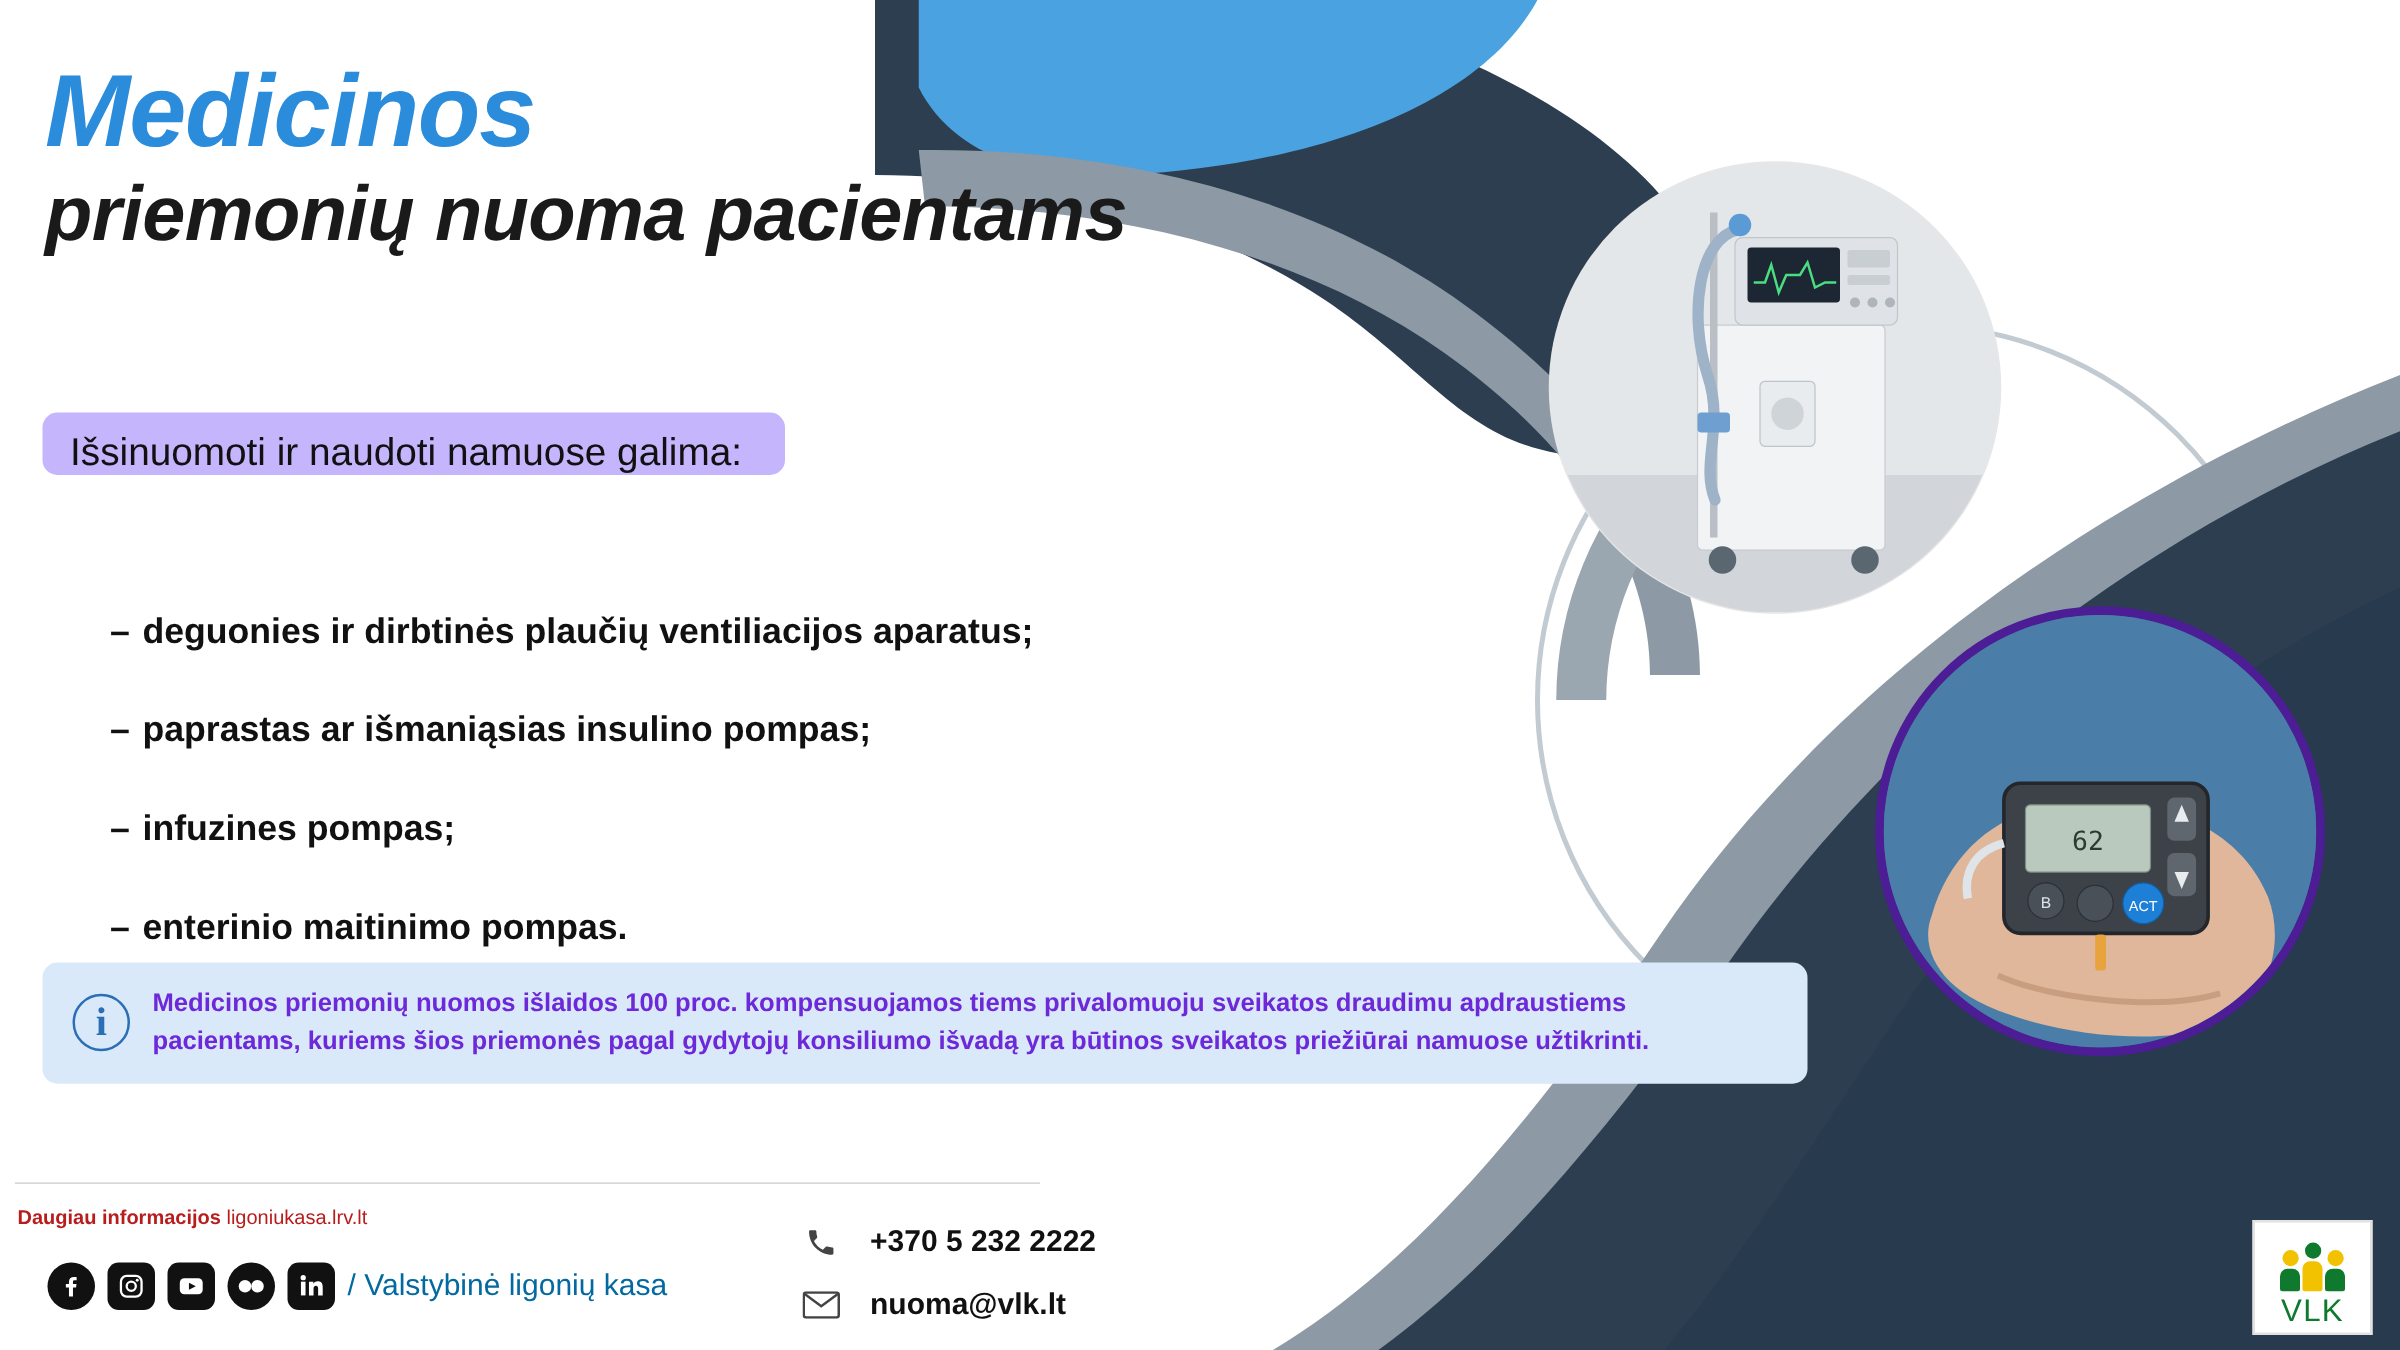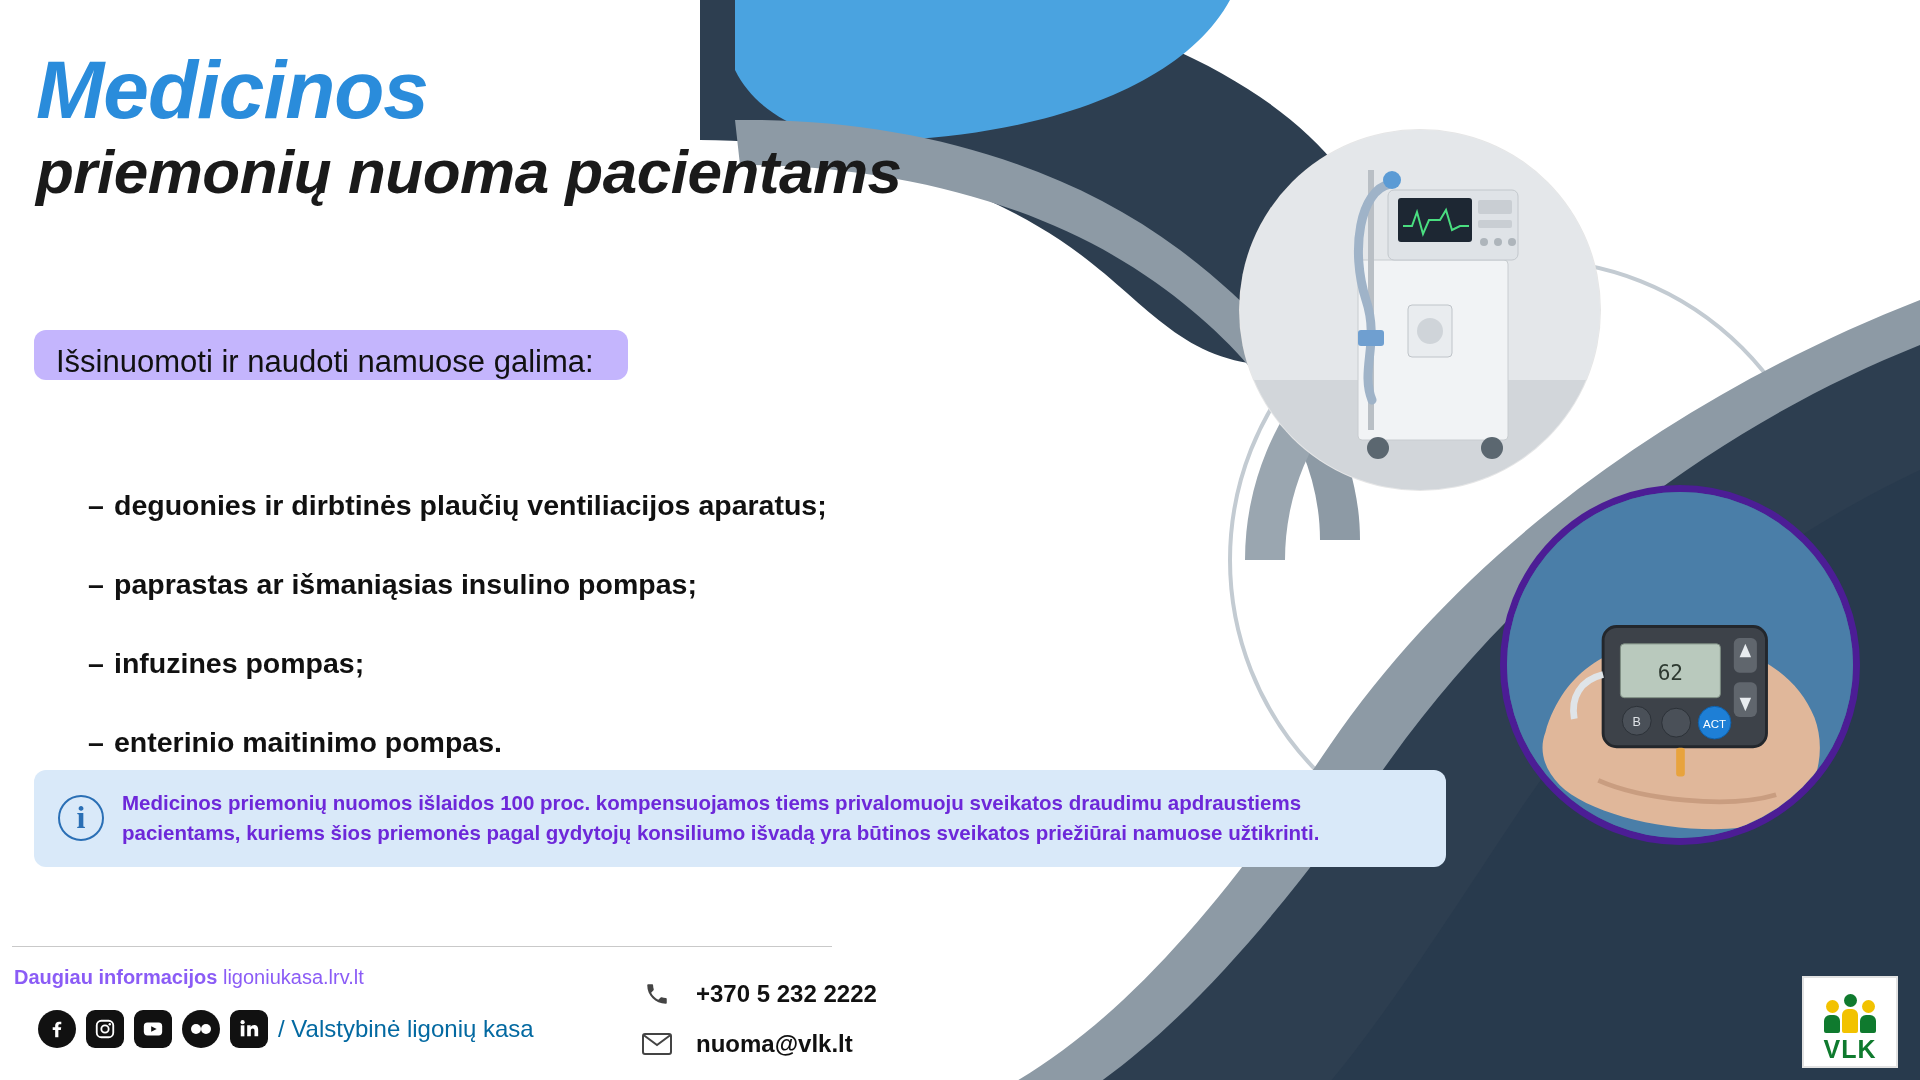--- a/index.html
+++ b/index.html
@@ -55,21 +55,21 @@
     font-family:"Liberation Serif", serif; font-size:32px; font-weight:bold;
   }
   .note-text { font-size:20.5px; font-weight:bold; color:#6d28d9; line-height:1.45; }
 
   
   .footer-rule {
     position:absolute; left:12px; top:946px; width:820px; height:1px; background:#c9c9c9;
   }
   .footer-info {
     position:absolute; left:14px; top:966px;
-    font-size:20px; color:#8b5cf6;text-align:center;
+    font-size:16px; color:#b91c1c;text-align:center;
   }
   .footer-info b { font-weight:bold; }
   .footer-info span.site { font-weight:normal; }
 
   .socials { position:absolute; left:38px; top:1010px; display:flex; align-items:center; gap:10px; }
   .soc {
     width:38px; height:38px; background:#111; color:#fff; border-radius:9px;
     display:flex; align-items:center; justify-content:center;
     font-size:21px; font-weight:bold; font-family:"DejaVu Sans", sans-serif;
   }
@@ -85,21 +85,21 @@
   .vlk {
     position:absolute; right:22px; bottom:12px; width:96px; height:92px;
     background:#ffffff; border:2px solid #e2e2e2;
     display:flex; flex-direction:column; align-items:center; justify-content:flex-end;
     padding-bottom:4px;
   }
   .vlk-figs { display:flex; align-items:flex-end; gap:2px; margin-bottom:4px; }
   .vlk-fig { width:16px; }
   .vlk-head { width:13px; height:13px; border-radius:50%; margin:0 auto 2px; }
   .vlk-body { width:16px; height:22px; border-radius:6px 6px 2px 2px; }
-  .vlk-text { font-size:25px; font-weight:bold; color:#0f7a2e; letter-spacing:1px; line-height:1; }
+  .vlk-text { font-size:25px; font-weight:normal; color:#0f7a2e; letter-spacing:1px; line-height:1; }
 
   
   .photo-top {
     position:absolute; left:1240px; top:130px; width:360px; height:360px;
     border-radius:50%; overflow:hidden; background:#e9ecef;
     box-shadow:0 0 0 1px #e6e6e6;
   }
   .photo-bot {
     position:absolute; left:1500px; top:485px; width:360px; height:360px;
     border-radius:50%; overflow:hidden; background:#3f6d94;

